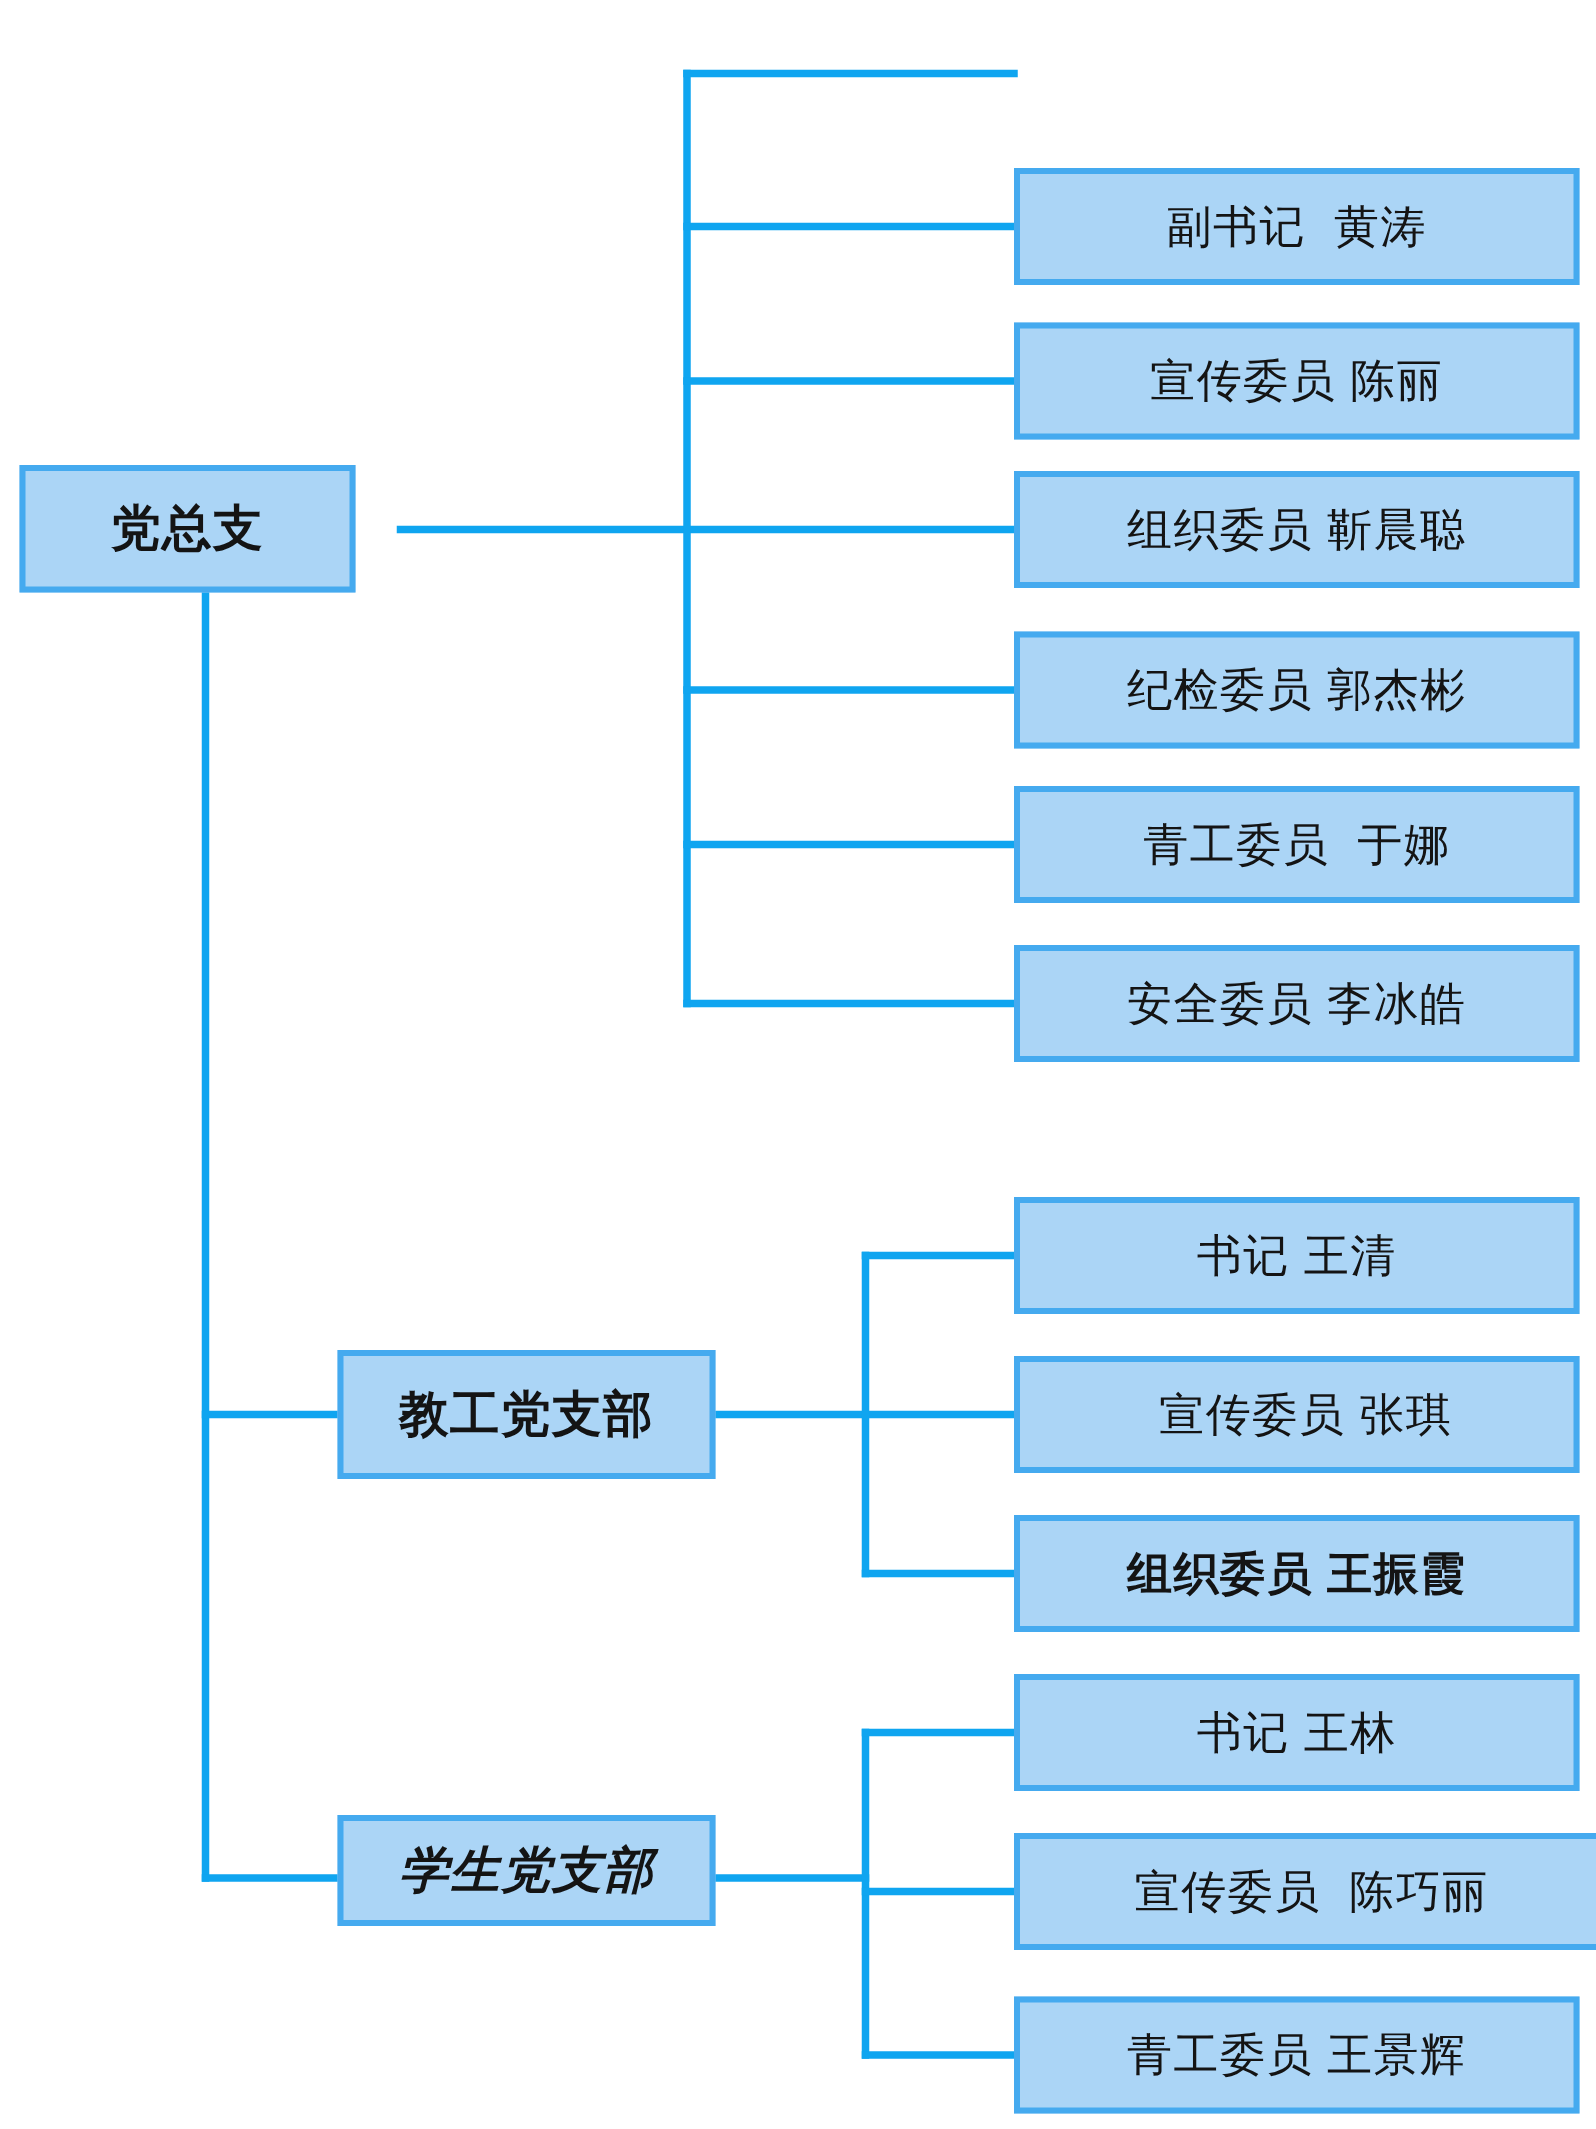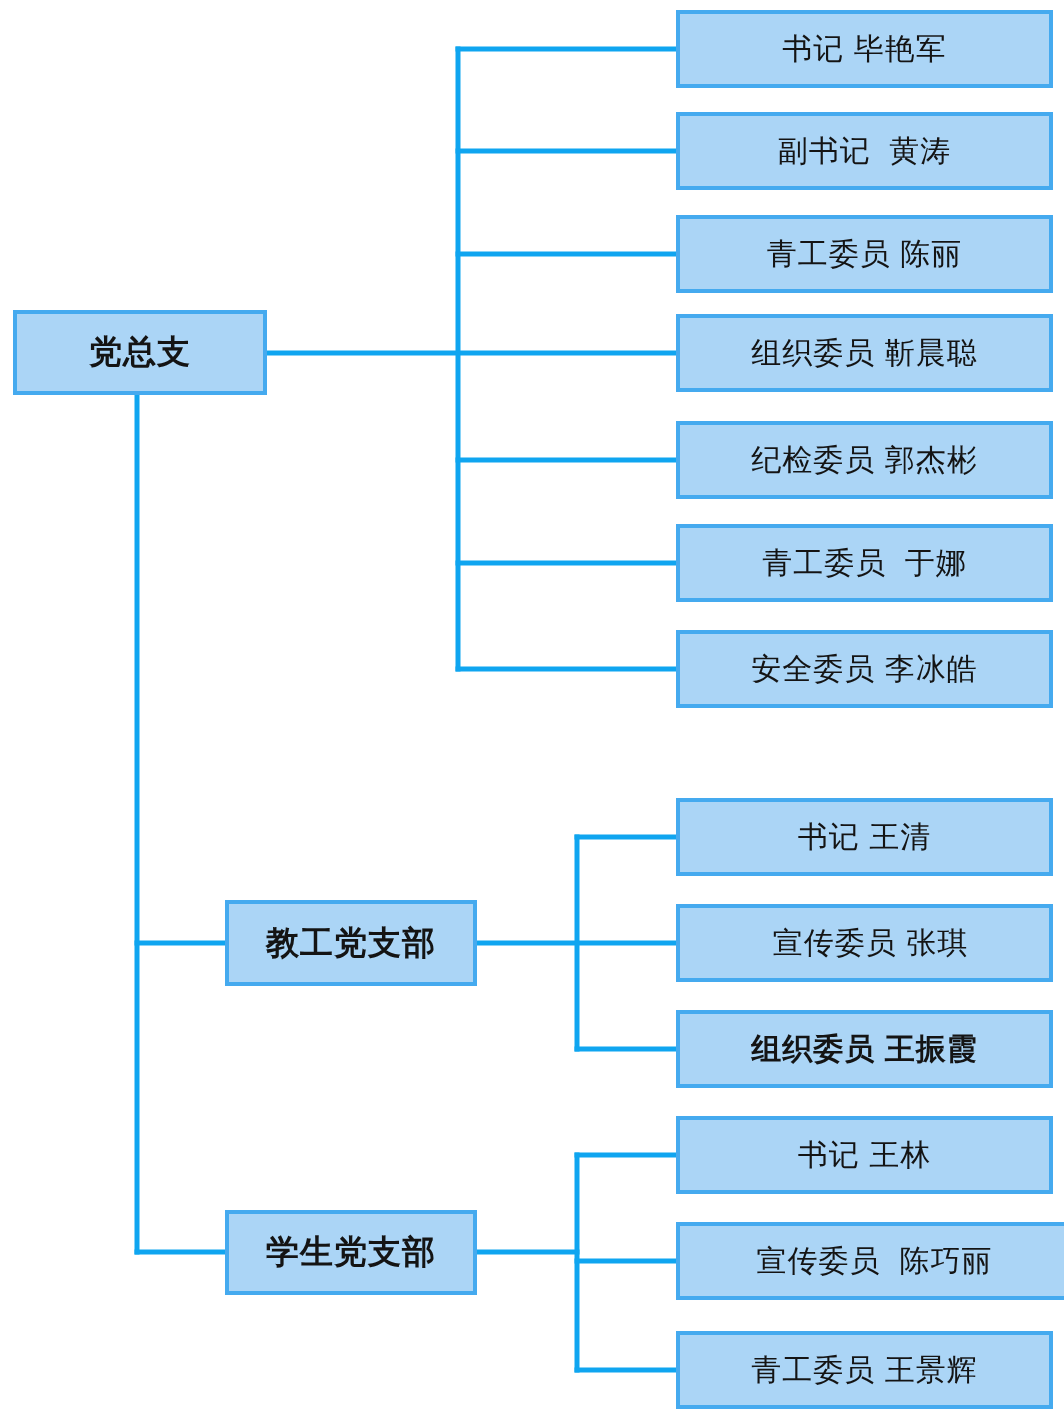--- a/index.html
+++ b/index.html
@@ -23,23 +23,23 @@
     align-items: center;
     justify-content: center;
     border: 4px solid var(--box-border);
     background: var(--box-fill);
     color: var(--text);
     white-space: pre;
     letter-spacing: 1px;
   }
   .leaf  { font-size: 30px; font-weight: 400; }
   .major { font-size: 33px; font-weight: 700; }
-  .pos-root    { left: 13px;  top: 310px;  width: 254px; height: 85px; }
+  .pos-root    { left: 13px;  top: 310px;  width: 224px; height: 85px; }
   .pos-faculty { left: 225px; top: 900px;  width: 252px; height: 86px; }
-  .pos-student { left: 225px; top: 1210px; width: 252px; height: 85px; }
+  .pos-student { left: 225px; top: 1210px; width: 252px; height: 74px; font-style: italic; }
 </style>
 </head>
 <body>
 
 <div id="stage" style="--line: #0fa5f0; --box-border: #45aaef; --box-fill: #abd5f6; --text: #141414;">
   <svg id="connectors" width="1064" height="1419">
       <line x1="267" y1="353" x2="676" y2="353" stroke="#0fa5f0" stroke-width="5" stroke-linecap="square"></line>
       <line x1="458" y1="49" x2="458" y2="669" stroke="#0fa5f0" stroke-width="5" stroke-linecap="square"></line>
       <line x1="458" y1="49" x2="676" y2="49" stroke="#0fa5f0" stroke-width="5" stroke-linecap="square"></line>
       <line x1="458" y1="151" x2="676" y2="151" stroke="#0fa5f0" stroke-width="5" stroke-linecap="square"></line>
@@ -59,23 +59,22 @@
       <line x1="577" y1="1155" x2="676" y2="1155" stroke="#0fa5f0" stroke-width="5" stroke-linecap="square"></line>
       <line x1="577" y1="1261" x2="676" y2="1261" stroke="#0fa5f0" stroke-width="5" stroke-linecap="square"></line>
       <line x1="577" y1="1370" x2="676" y2="1370" stroke="#0fa5f0" stroke-width="5" stroke-linecap="square"></line>
     </svg>
 
   <div class="node major pos-root">党总支</div>
 
   <div class="node major pos-faculty">教工党支部</div>
 
   <div class="node major pos-student">学生党支部</div>
-<div class="node leaf" style="left: 676px; top: 10px; width: 377px; height: 78px;">书记 毕艳军</div>
     <div class="node leaf" style="left: 676px; top: 112px; width: 377px; height: 78px;">副书记  黄涛</div>
-    <div class="node leaf" style="left: 676px; top: 215px; width: 377px; height: 78px;">青工委员 陈丽</div>
+    <div class="node leaf" style="left: 676px; top: 215px; width: 377px; height: 78px;">宣传委员 陈丽</div>
     <div class="node leaf" style="left: 676px; top: 314px; width: 377px; height: 78px;">组织委员 靳晨聪</div>
     <div class="node leaf" style="left: 676px; top: 421px; width: 377px; height: 78px;">纪检委员 郭杰彬</div>
     <div class="node leaf" style="left: 676px; top: 524px; width: 377px; height: 78px;">青工委员  于娜</div>
     <div class="node leaf" style="left: 676px; top: 630px; width: 377px; height: 78px;">安全委员 李冰皓</div>
     <div class="node leaf" style="left: 676px; top: 798px; width: 377px; height: 78px;">书记 王清</div>
     <div class="node leaf" style="left: 676px; top: 904px; width: 377px; height: 78px; padding-left: 12px;">宣传委员 张琪</div>
     <div class="node leaf" style="left: 676px; top: 1010px; width: 377px; height: 78px; font-weight: bold;">组织委员 王振霞</div>
     <div class="node leaf" style="left: 676px; top: 1116px; width: 377px; height: 78px;">书记 王林</div>
     <div class="node leaf" style="left: 676px; top: 1222px; width: 397px; height: 78px; font-family: Liberation Mono, monospace;">宣传委员 陈巧丽</div>
     <div class="node leaf" style="left: 676px; top: 1331px; width: 377px; height: 78px;">青工委员 王景辉</div>

